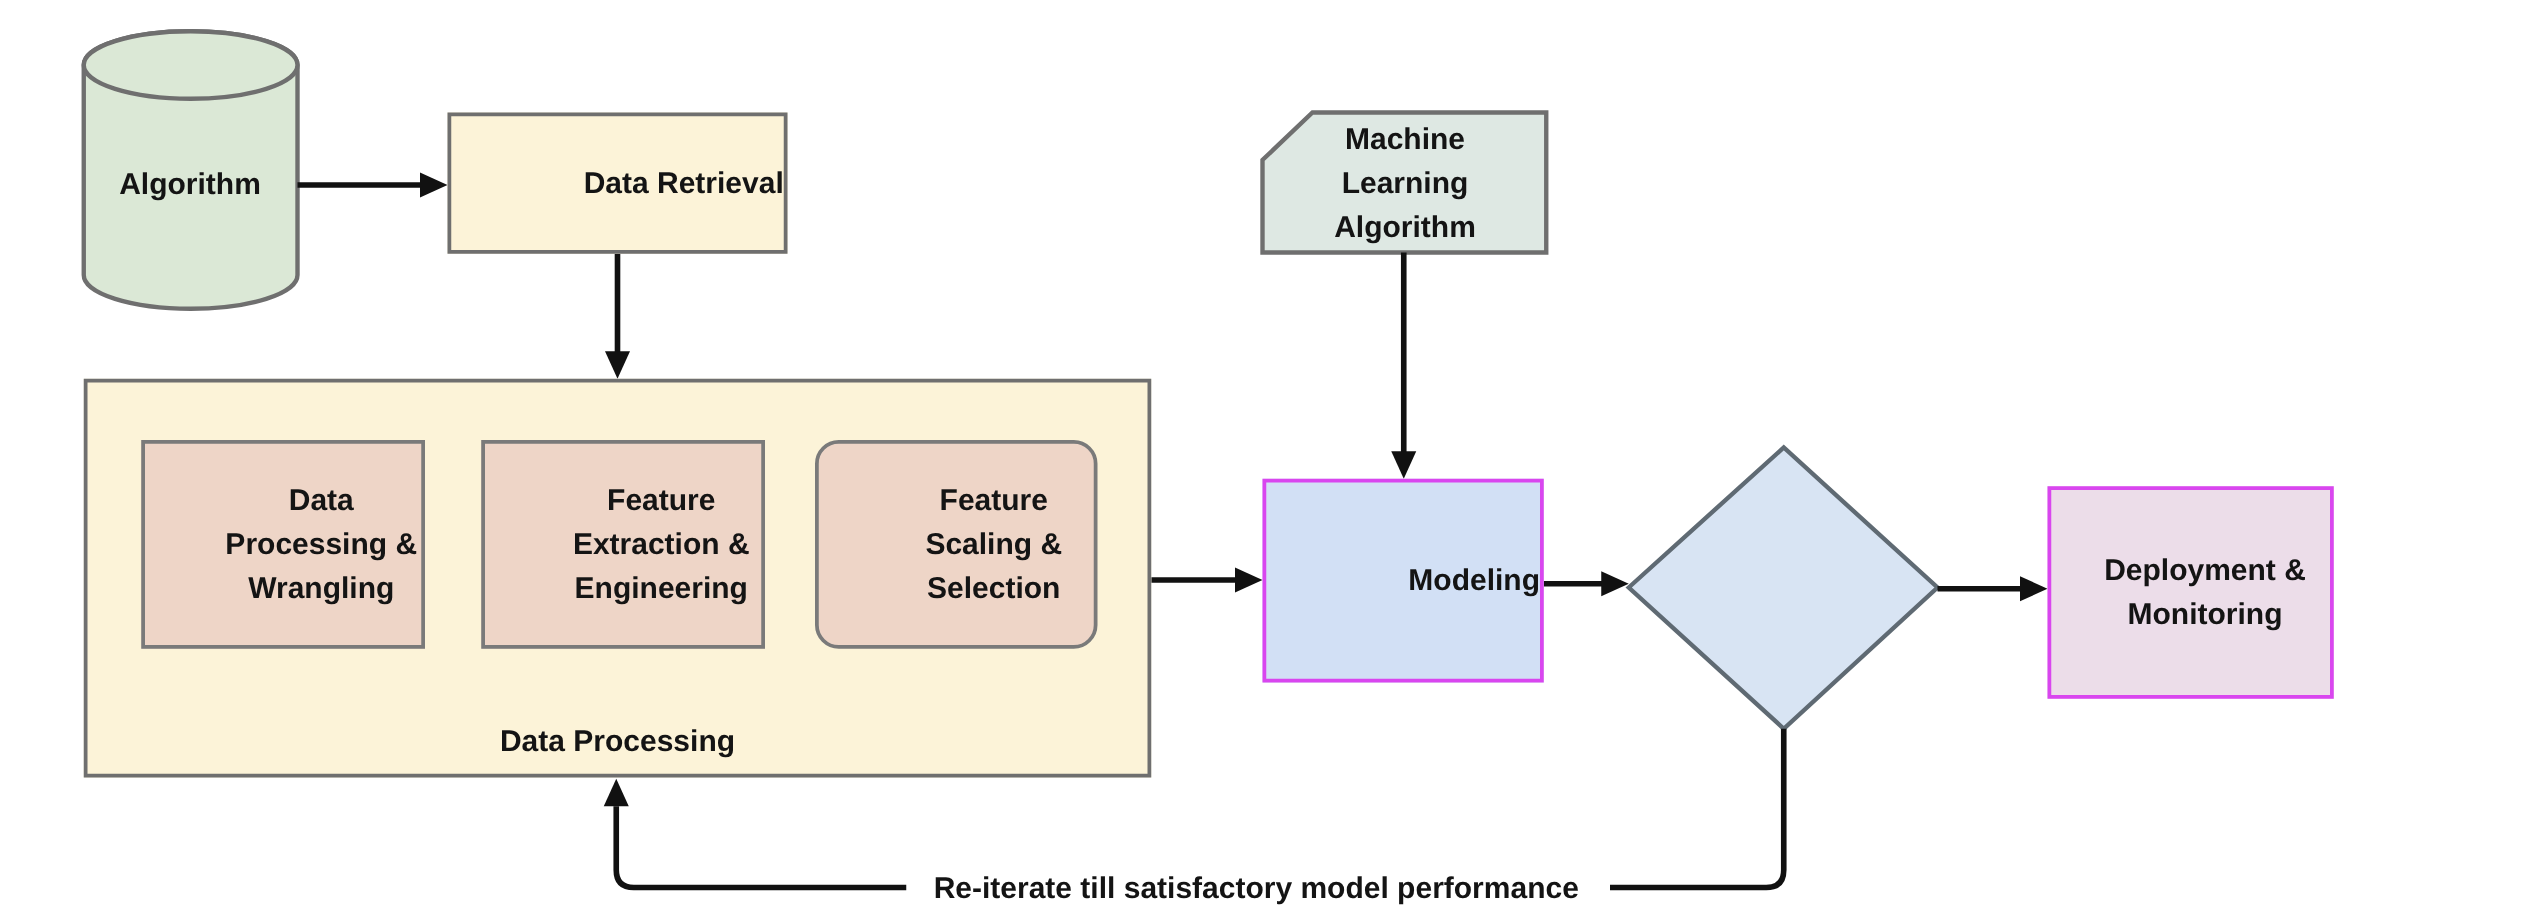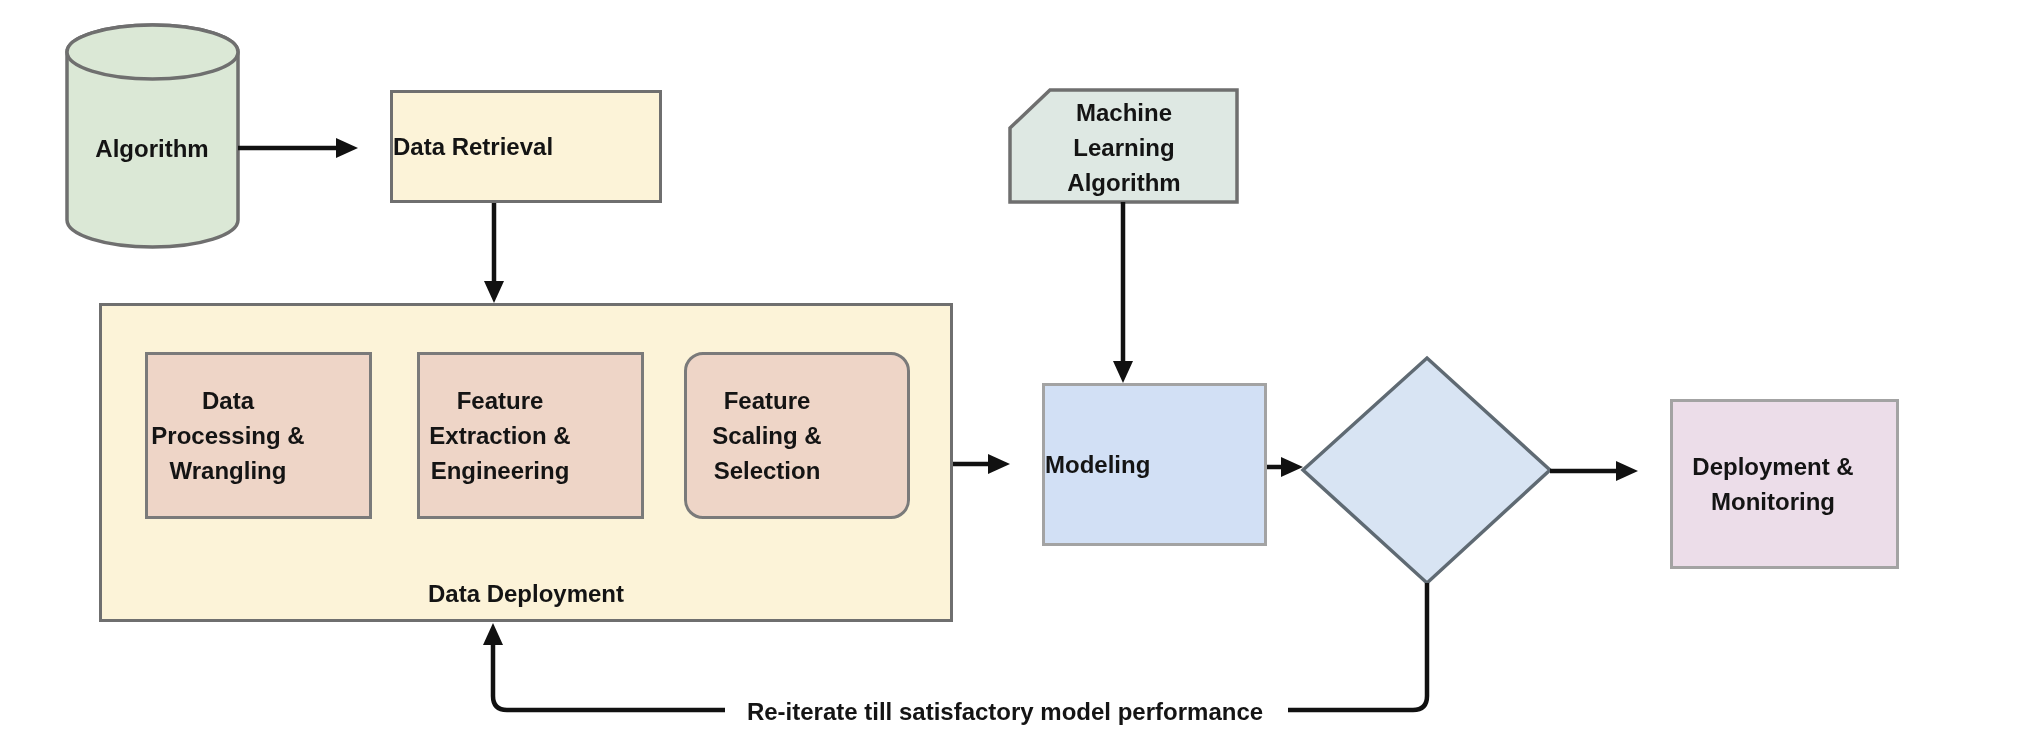--- a/index.html
+++ b/index.html
@@ -2,34 +2,34 @@
 <html><head>
 <meta charset="utf-8">
 <style>
   html,body{margin:0;padding:0;background:#ffffff;}
   .canvas{
     position:relative;width:2036px;height:732px;background:#ffffff;overflow:hidden;
     font-family:"Liberation Sans",sans-serif;color:#141414;
   }
   .canvas svg{position:absolute;left:0;top:0;}
   .node{
-    position:absolute;display:flex;align-items:center;justify-content:flex-start;
+    position:absolute;display:flex;align-items:center;justify-content:flex-end;
     text-align:center;font-size:24px;font-weight:600;line-height:35px;
-    box-sizing:border-box;color:#141414;margin-left:32px;
+    box-sizing:border-box;color:#141414;
   }
   .edge-gray{border:3px solid #6f6f6f;}
-  .edge-slate{border:3px solid #a3a3a3;}
+  .edge-slate{border:3px solid #d946ef;}
   .retrieval{left:358px;top:90px;width:272px;height:113px;background:#fcf3d8;}
   .prep-container{left:67px;top:303px;width:854px;height:319px;background:#fcf3d8;}
   .prep-inner{top:352px;width:227px;height:167px;background:#eed5c7;border-color:#7a7a7a;}
   .inner-1{left:113px;}
   .inner-2{left:385px;}
   .inner-3{left:652px;width:226px;border-radius:19px;}
   .modeling{left:1010px;top:383px;width:225px;height:163px;background:#d2e0f5;}
-  .deployment{left:1638px;top:399px;width:229px;height:170px;background:#ecdde9;}
+  .deployment{left:1638px;top:389px;width:229px;height:170px;background:#ecdde9;}
   .lbl{
     position:absolute;transform:translate(-50%,-50%);text-align:center;
     font-size:24px;font-weight:600;line-height:35px;white-space:normal;color:#141414;
   }
   .prep-label{
     position:absolute;left:0;right:0;bottom:10px;text-align:center;
     font-size:24px;font-weight:600;line-height:30px;
   }
   .feedback-label{white-space:nowrap;}
   .w130{width:130px;}.w150{width:150px;}.w160{width:160px;}.w200{width:200px;}
@@ -69,21 +69,21 @@
     <path d="M1427,583 L1427,696 Q1427,710 1413,710 L1288,710" fill="none" stroke="#111111" stroke-width="4.5"></path>
     <path d="M725,710 L507,710 Q493,710 493,696 L493,645" fill="none" stroke="#111111" stroke-width="4.5"></path>
     <polygon points="493,623 483,645 503,645" fill="#111111"></polygon>
   </svg>
 
   <div class="node edge-gray retrieval">
     <span>Data Retrieval</span>
   </div>
 
   <div class="node edge-gray prep-container">
-    <div class="prep-label">Data Deployment</div>
+    <div class="prep-label">Data Processing</div>
   </div>
 
   <div class="node edge-gray prep-inner inner-2">
     <span class="w160">Feature Extraction &amp; Engineering</span>
   </div>
   <div class="node edge-gray prep-inner inner-1">
     <span class="w160">Data Processing &amp; Wrangling</span>
   </div>
   <div class="node edge-gray prep-inner inner-3">
     <span class="w160">Feature Scaling &amp; Selection</span>

